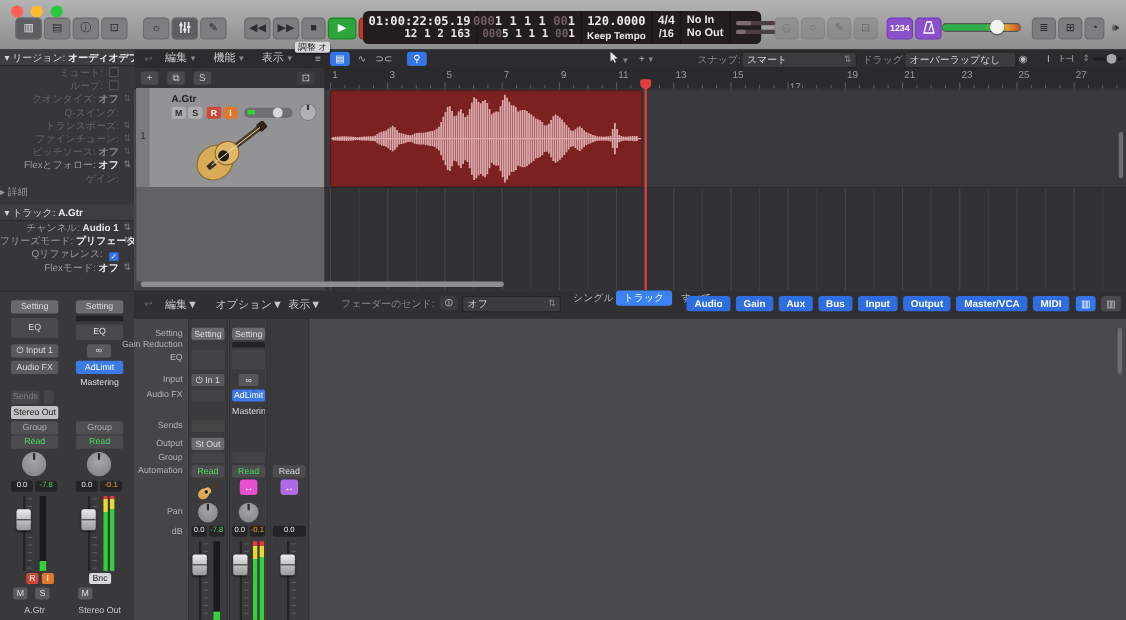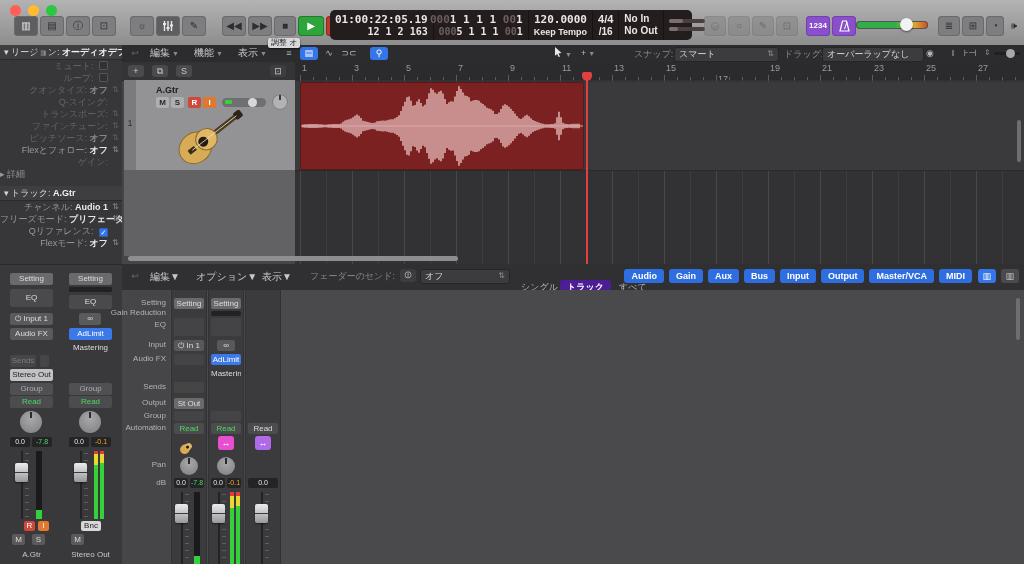--- a/index.html
+++ b/index.html
@@ -105,23 +105,23 @@
   .hscroll{position:absolute;left:6px;bottom:3px;width:330px;height:5px;border-radius:3px;background:#8e8e90;}
   .vscroll{position:absolute;right:3px;top:40px;width:4px;height:42px;border-radius:2px;background:#6e6e70;}
   
   .mixer{position:absolute;left:0;top:264px;width:1024px;height:300px;background:#4a4a4c;}
   .chan-insp{position:absolute;left:0;top:0;width:122px;height:300px;background:#39393b;
        border-right:1px solid #232325;border-top:1px solid #2a2a2c;}
   .mixmain{position:absolute;left:122px;top:0;width:902px;height:300px;}
   .mtoolbar{position:absolute;left:0;top:0;width:100%;height:26px;background:#303032;
        border-bottom:1px solid #202022;color:#c8c8ca;font-size:10px;}
   .mtoolbar .menu{position:absolute;top:6px;white-space:nowrap;}
-  .viewbtn{position:absolute;top:16px;height:14px;line-height:14px;font-size:9px;color:#b8b8ba;
+  .viewbtn{position:absolute;top:0;height:14px;line-height:14px;font-size:9px;color:#b8b8ba;
        padding:0 7px;border-radius:3px;text-align:right;}
-  .viewbtn.sel{background:#4c1d95;color:#fff;font-weight:bold;}
+  .viewbtn.sel{background:#3b82f6;color:#fff;font-weight:normal;}
   .fbtn{height:14px;line-height:14px;font-size:9px;font-weight:bold;color:#fff;background:#2e6ee0;
        border-radius:3px;padding:0 7px;margin-left:5px;display:inline-block;}
   .mico{width:18px;height:14px;border-radius:3px;display:inline-block;margin-left:5px;
        text-align:center;line-height:14px;font-size:9px;color:#c8c8ca;background:#4a4a4c;}
   .mico.sel{background:#3575e8;color:#fff;}
   .mixbody{position:absolute;left:0;top:26px;width:100%;height:274px;background:#4a4a4c;}
   .mlabels{position:absolute;left:0;top:0;width:48px;height:100%;background:#464648;}
   .mlabel{position:absolute;right:4px;font-size:8px;color:#b4b4b6;white-space:nowrap;}
   .strip{position:absolute;top:0;width:34px;height:274px;background:#3b3b3d;
        border-left:1px solid #323234;border-right:1px solid #323234;}

